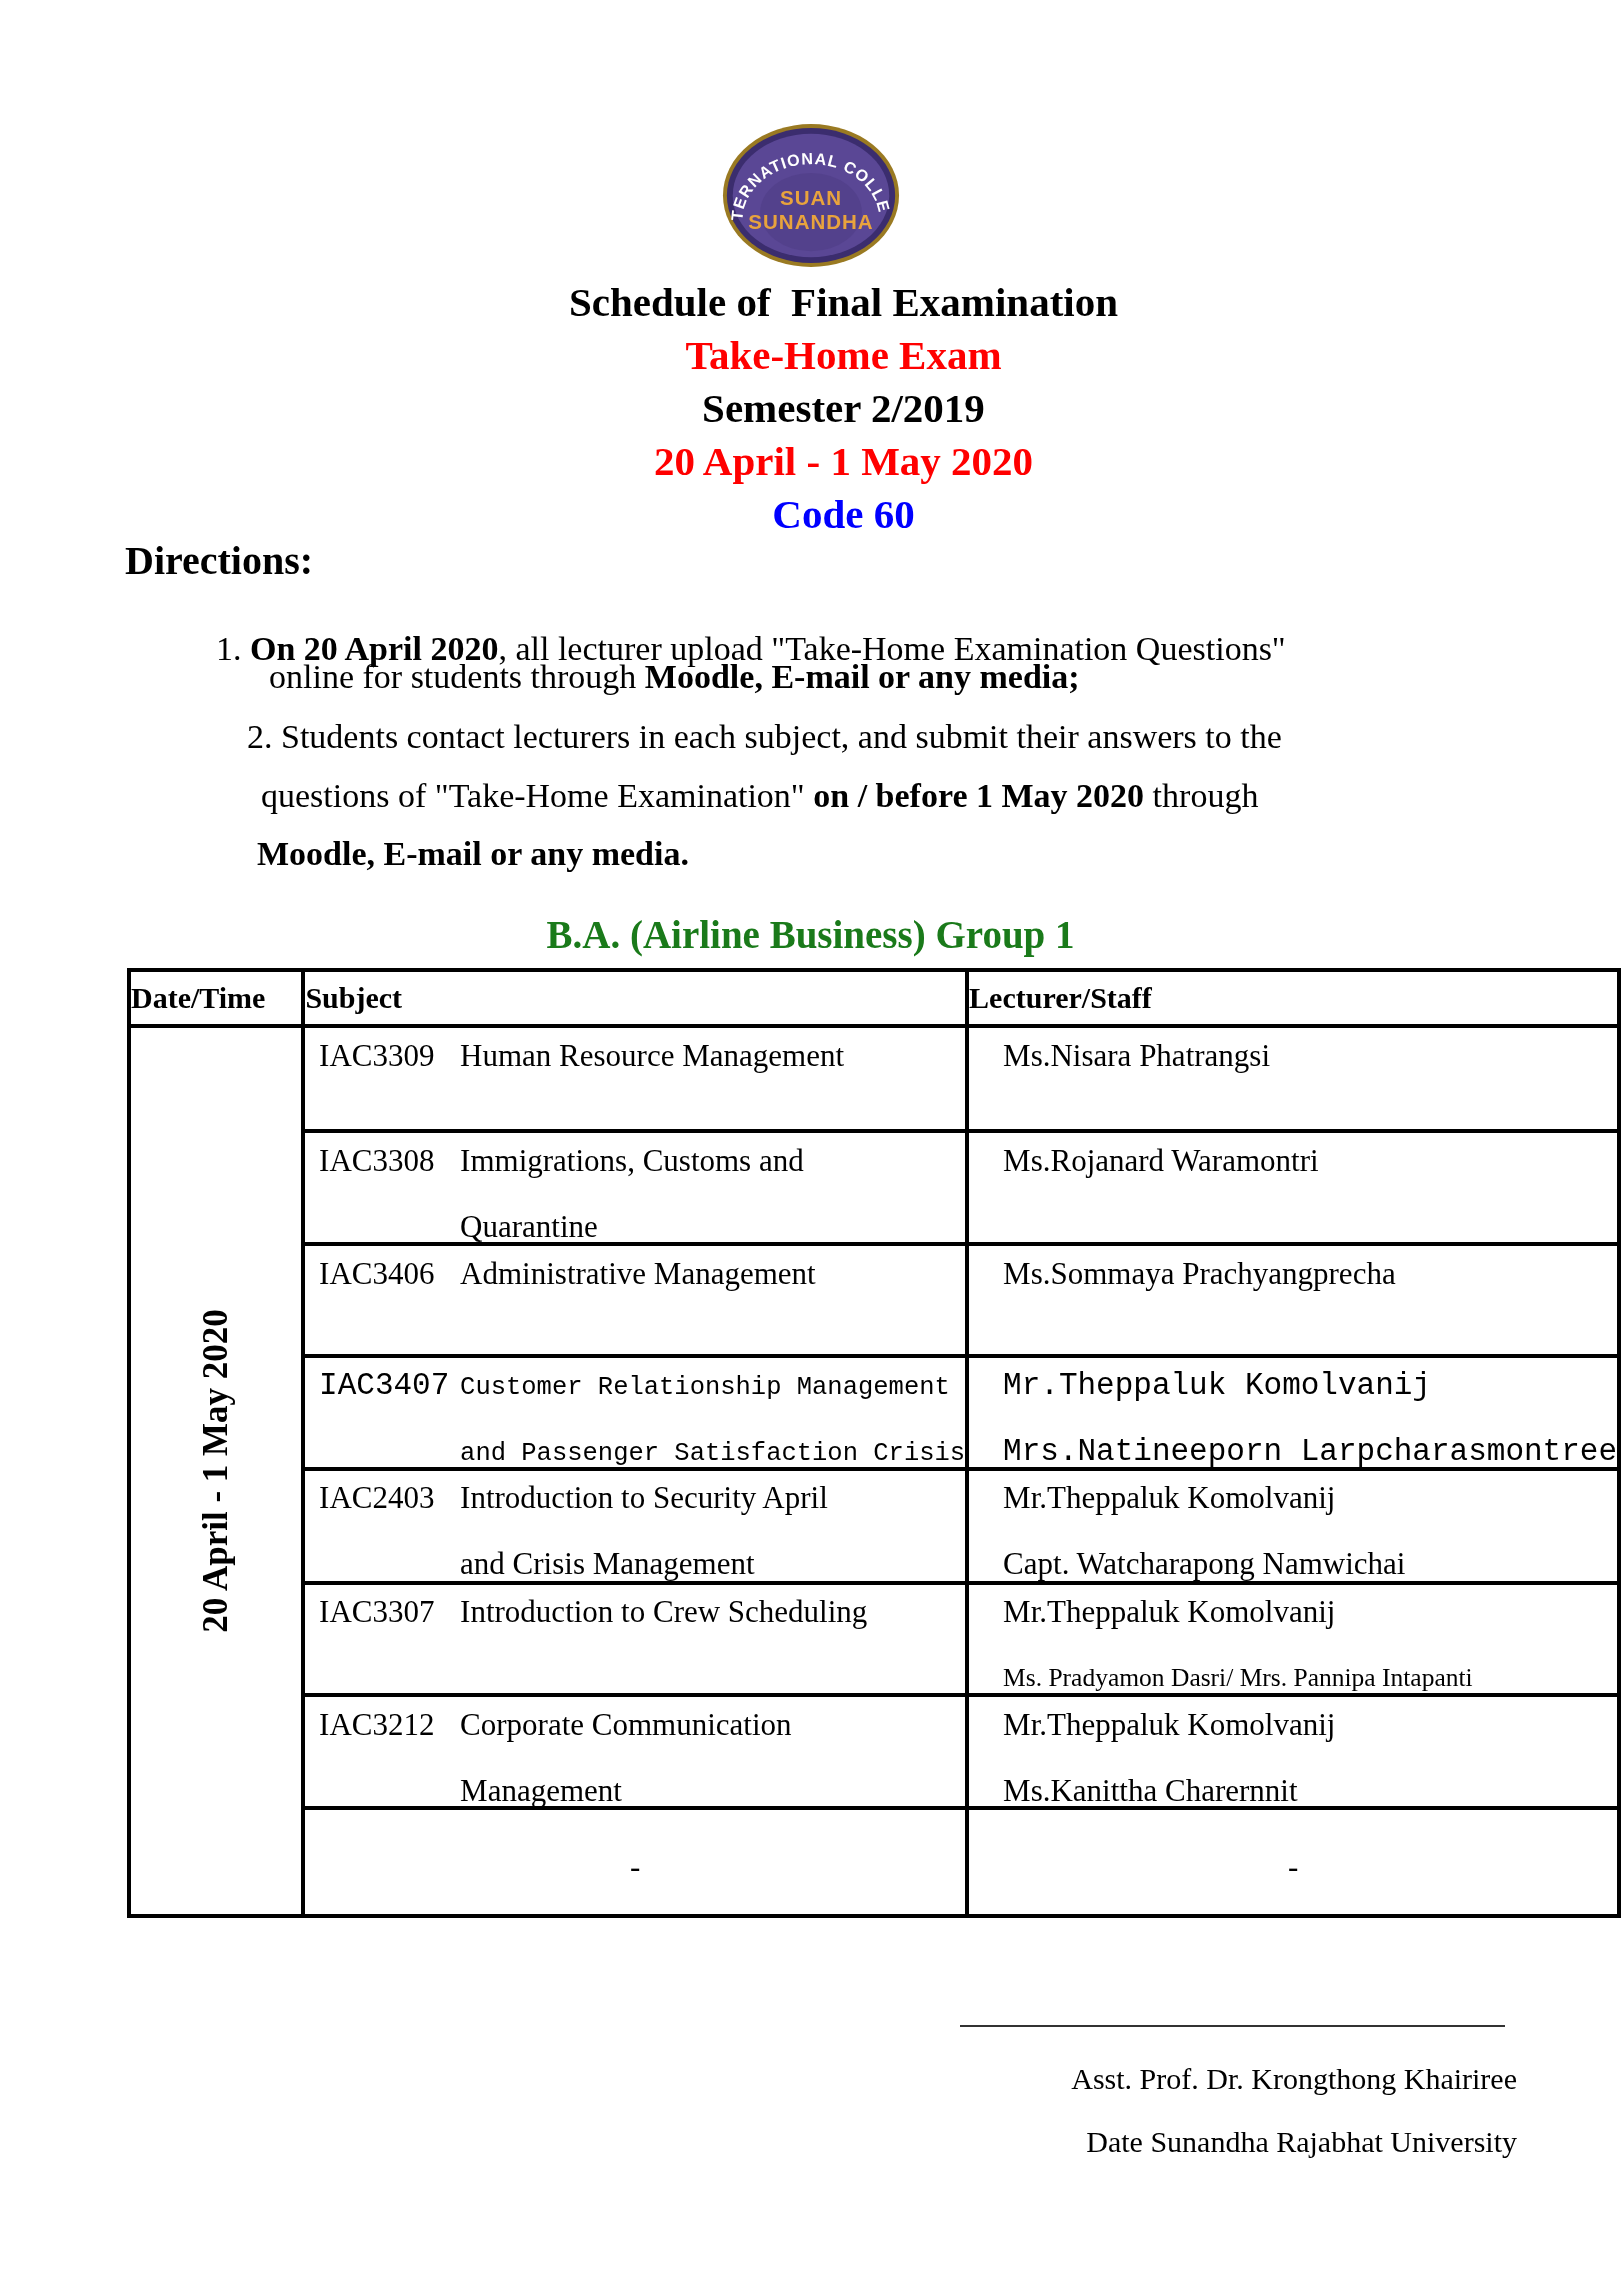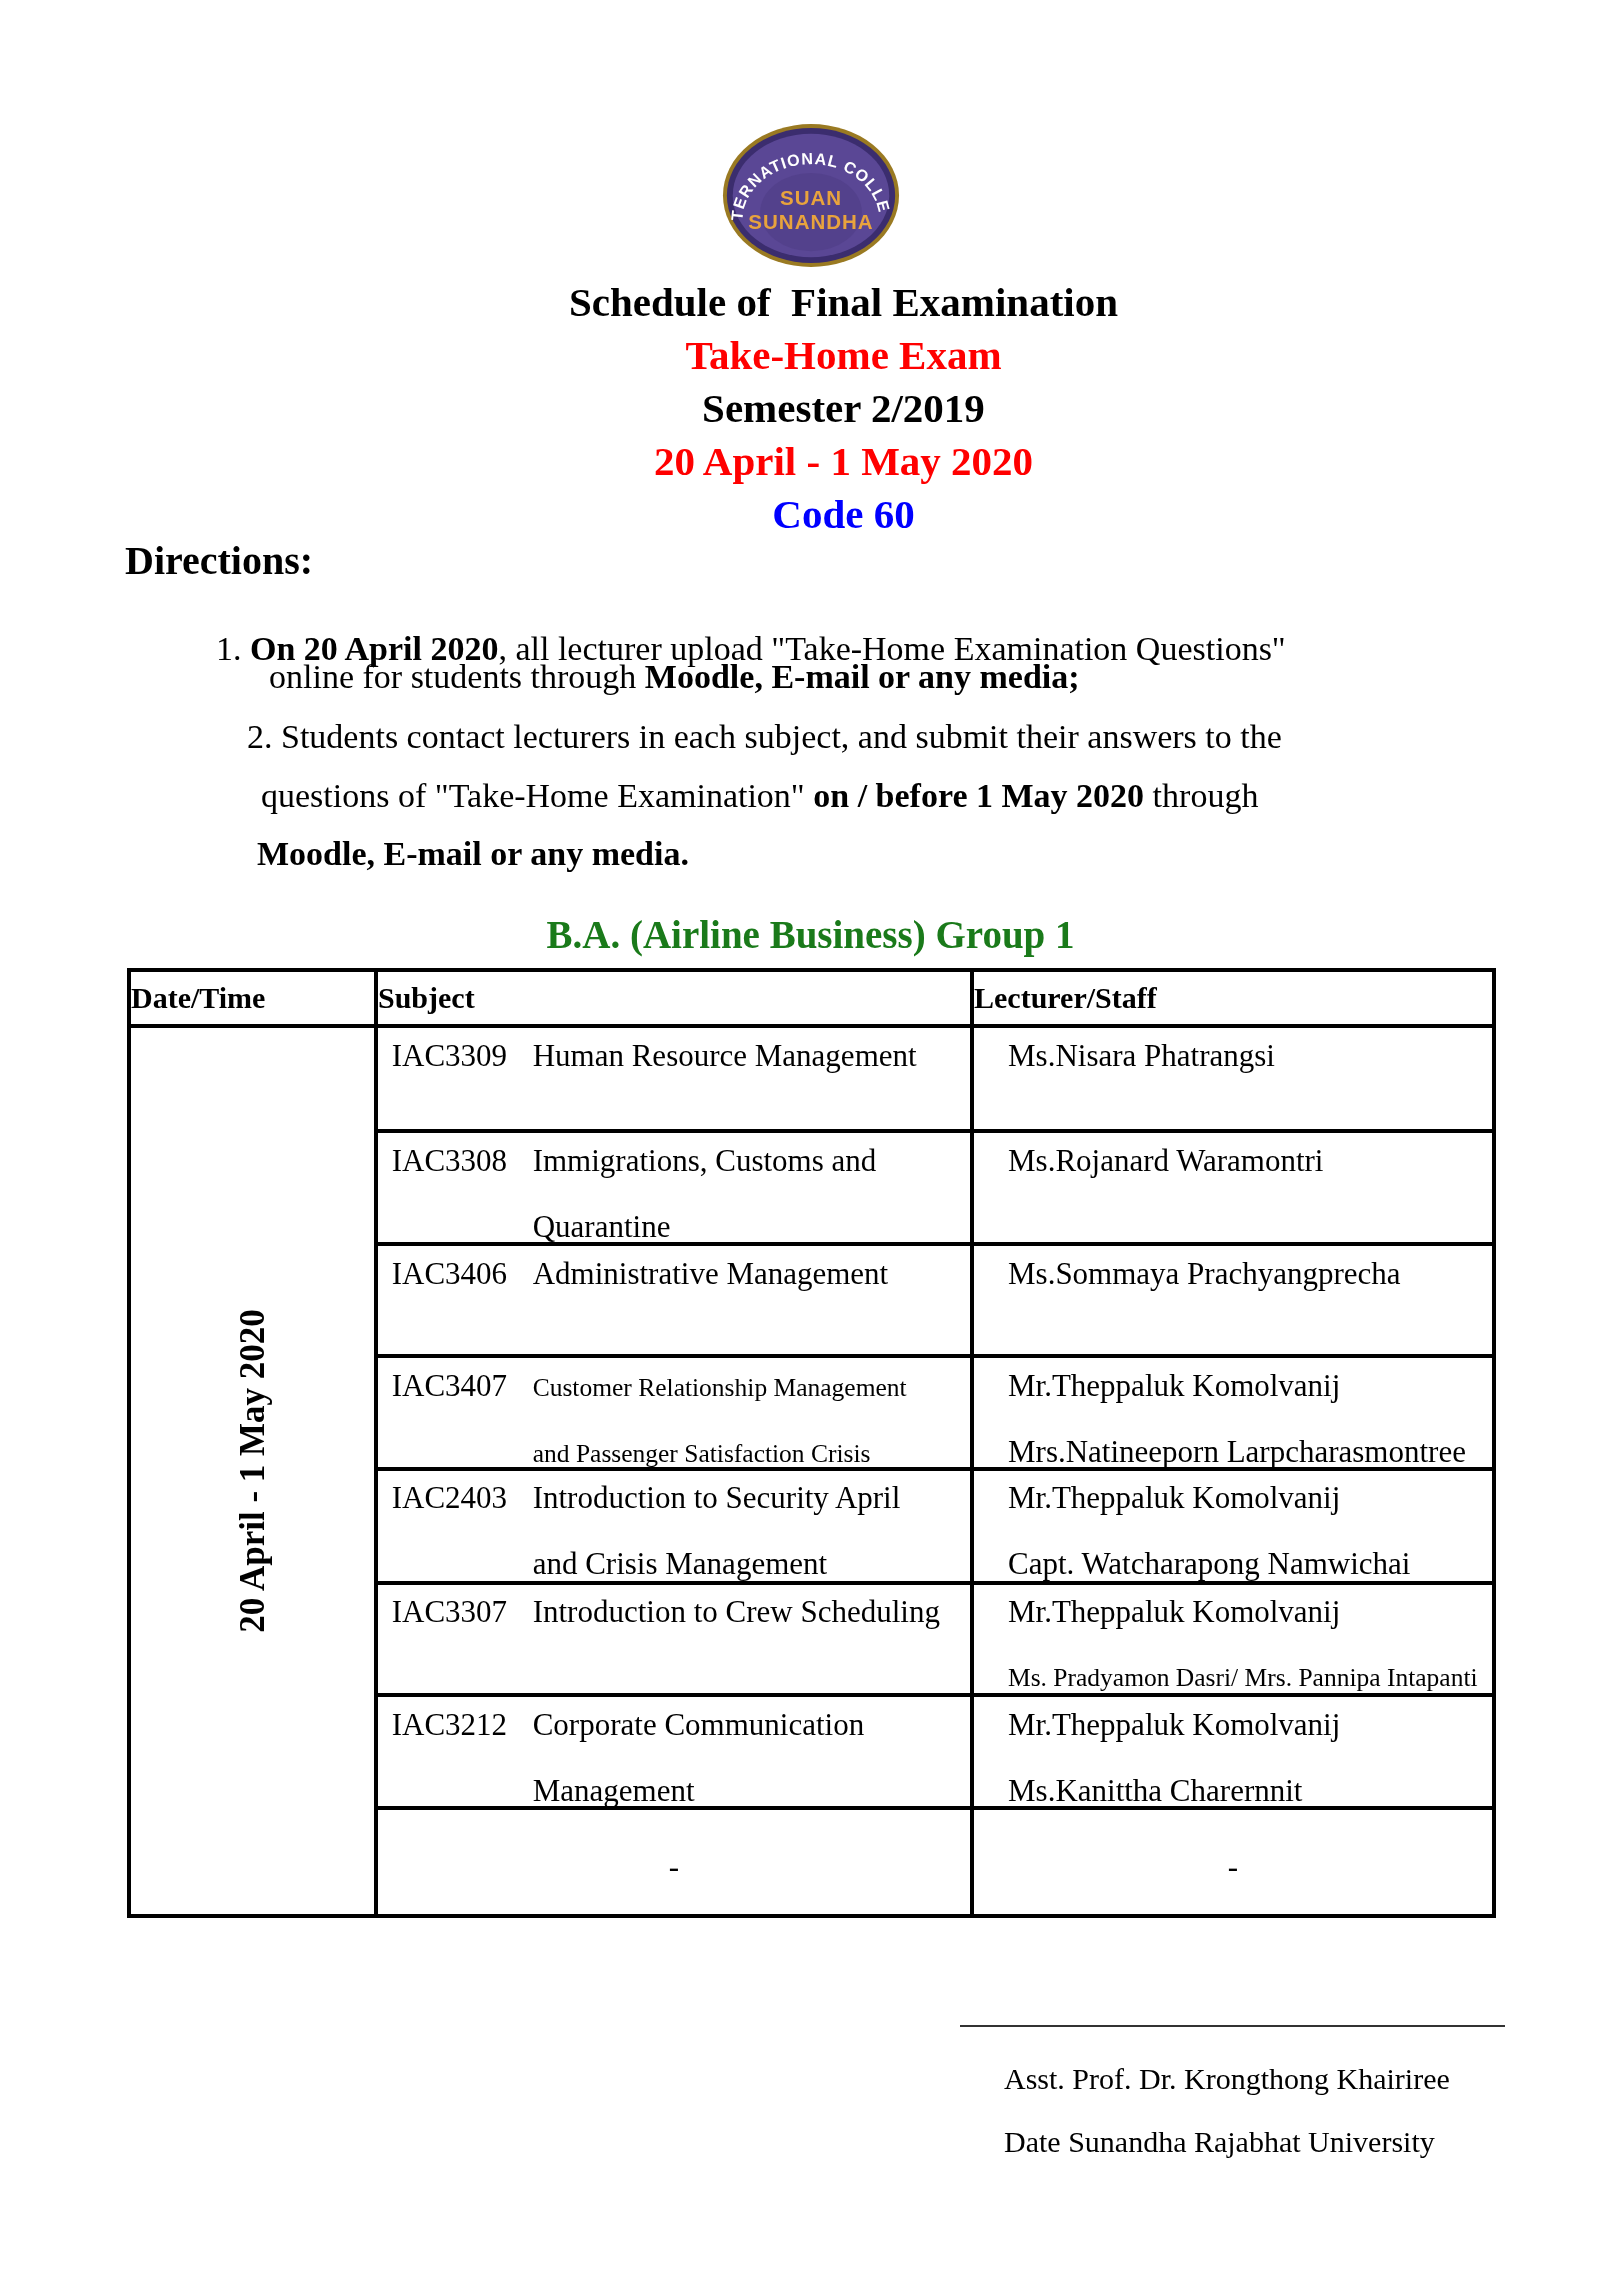--- a/index.html
+++ b/index.html
@@ -35,21 +35,21 @@
   table.schedule { position:absolute; top:968px; left:127px; border-collapse:collapse; table-layout:fixed; }
   .schedule col.c1 { width:247px; }
   .schedule col.c2 { width:596px; }
   .schedule col.c3 { width:522px; }
   .schedule th, .schedule td { border:4.9px solid #000; padding:0; vertical-align:top; }
   .schedule thead tr { height:56px; }
   .schedule th { font-size:30px; font-weight:bold; text-align:left; vertical-align:middle; }
   .schedule tbody tr:nth-child(1) { height:105px; }
   .schedule tbody tr:nth-child(2) { height:103px; }
   .schedule tbody tr:nth-child(3) { height:112px; }
-  .schedule tbody tr:nth-child(4) { height:103px; }
+  .schedule tbody tr:nth-child(4) { height:103px;font-family:Liberation Mono, monospace; }
   .schedule tbody tr:nth-child(5) { height:114px; }
   .schedule tbody tr:nth-child(6) { height:101px; }
   .schedule tbody tr:nth-child(7) { height:104px; }
   .schedule tbody tr:nth-child(8) { height:108px; }
 
   td.cell { padding-top:11.8px; }
   .cline { height:31px; line-height:31px; font-size:31px; white-space:nowrap; overflow:visible; }
   .cline + .cline { margin-top:35px; }
   td.subject-cell { padding-left:13.7px; }
   .code { display:inline-block; width:141px; }
@@ -57,21 +57,21 @@
   .small { font-size:25.5px; }
   .dash-line { text-align:center; padding-top:29px; font-size:31px; height:31px; line-height:31px; }
   td.subject-cell.dashcell, td.lect-cell.dashcell { padding-left:0; }
 
   td.datetime-cell { position:relative; }
   .rot { position:absolute; top:50%; left:50%; transform:translate(-50%,-50%) rotate(-90deg);
          white-space:nowrap; font-size:35px; font-weight:bold; }
 
   
   .sig-line { position:absolute; top:2025px; left:960px; width:545px; border-top:2px solid #333; }
-  .sig-block { position:absolute; top:2047px; left:1004px; width:545px; text-align:left;
+  .sig-block { position:absolute; top:2047px; left:972px; width:545px; text-align:right;
                font-size:30px; line-height:63px; }
 </style>
 </head>
 <body>
 
 <div class="page">
 
   <svg class="logo" width="180" height="147" viewBox="0 0 184 150">
     <ellipse cx="92" cy="75" rx="90" ry="73" fill="#9a7a22"></ellipse>
     <ellipse cx="92" cy="75" rx="86" ry="69" fill="#3b2d6e"></ellipse>

